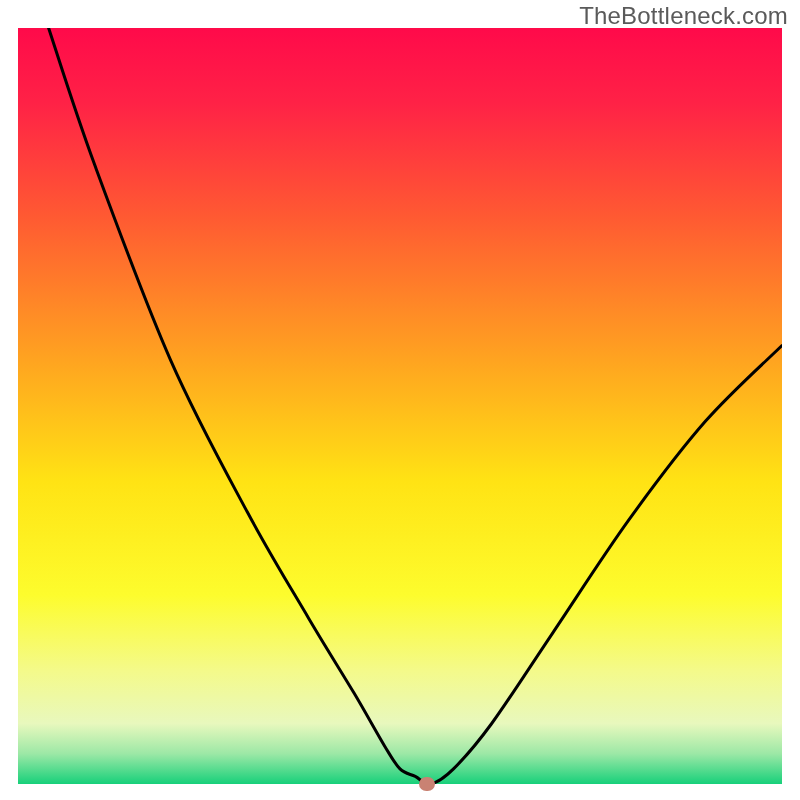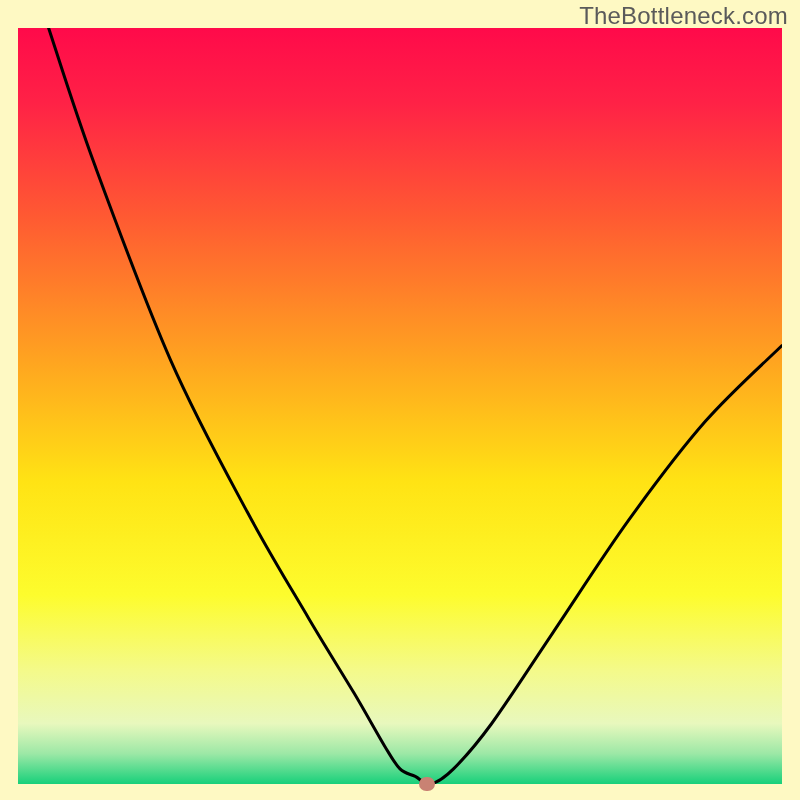--- a/index.html
+++ b/index.html
@@ -8,21 +8,21 @@
     width: 800px;
     height: 800px;
     background: #000;
     font-family: Arial, Helvetica, sans-serif;
     overflow: hidden;
   }
   .outer {
     position: relative;
     width: 800px;
     height: 800px;
-    background: #fef9c3;
+    background: #ffffff;
   }
   .watermark {
     position: absolute;
     top: 2px;
     right: 12px;
     color: #5a5a5a;
     font-size: 24px;
     font-weight: 500;
     letter-spacing: 0.2px;
     z-index: 3;

